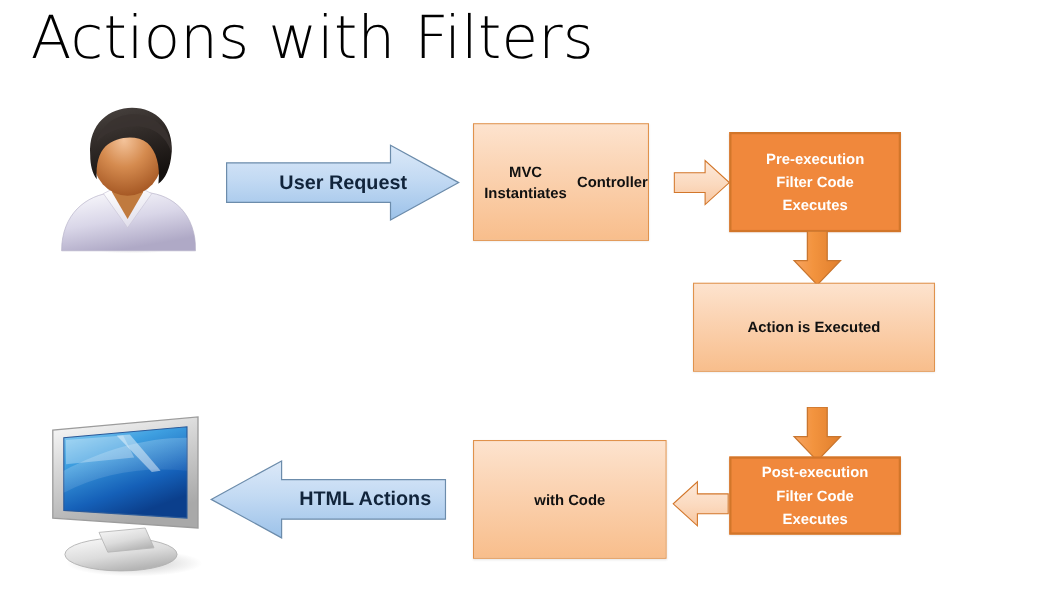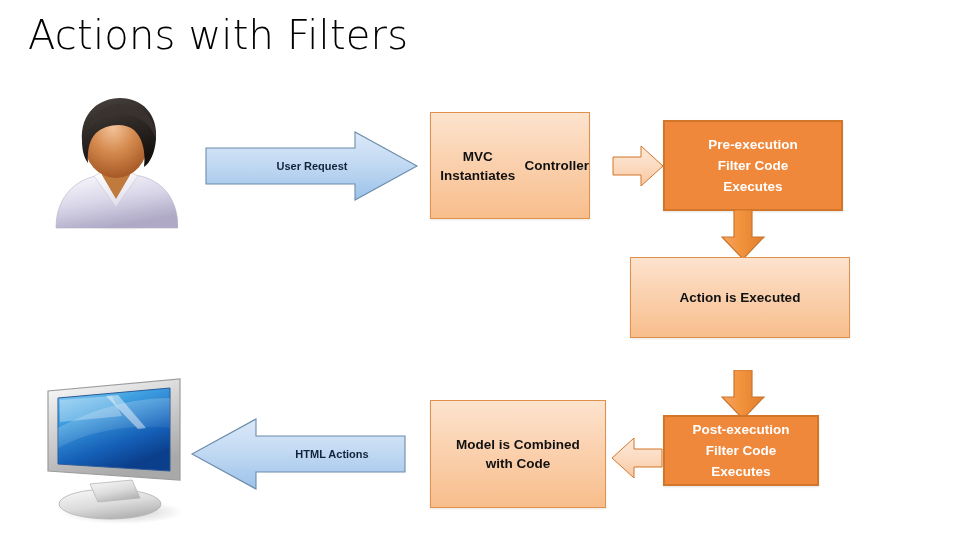--- a/index.html
+++ b/index.html
@@ -13,21 +13,21 @@
     font-family: "Liberation Sans", sans-serif;
     background: #ffffff;
   }
 
   
   #slide-title {
     position: absolute;
     left: 28px; top: 10px;
     font-family: "DejaVu Sans", sans-serif;
     font-weight: 300;
-    font-size: 40px;
+    font-size: 54px;
     line-height: 50px;
     color: #000000;
     letter-spacing: 0.2px;
     white-space: nowrap;
     text-align: center;
   }
 
   
   .node {
     position: absolute;
@@ -58,21 +58,21 @@
     font-size: 13.5px;
     line-height: 21px;
     box-shadow: 0 1px 2px rgba(0,0,0,0.12);
   }
 
   
   .arrow-blue {
     position: absolute;
     color: #11243B;
     font-weight: bold;
-    font-size: 11px;
+    font-size: 18px;
   }
   .arrow-blue .label {
     position: absolute;
     width: 100%;
     text-align: center;
     top: 50%;
     transform: translateY(-50%);
     z-index: 3;
     pointer-events: none;
   }
@@ -164,21 +164,21 @@
       <linearGradient id="ltOrangeG1" x1="0" y1="0" x2="0" y2="1">
         <stop offset="0%" stop-color="#FDEADB"></stop>
         <stop offset="55%" stop-color="#FBD9BE"></stop>
         <stop offset="100%" stop-color="#F8C69F"></stop>
       </linearGradient>
     </defs>
     <polygon points="1,13 29,13 29,2 51,22 29,42 29,31 1,31" fill="url(#ltOrangeG1)" stroke="#D2762A" stroke-width="1"></polygon>
   </svg>
 </div>
 
-<div class="node box-dark" style="left:663px; top:120px; width:180px; height:91px; flex-direction:column;">
+<div class="node box-dark" style="left:663px; top:120px; width:156px; height:91px; flex-direction:column;">
   <span>Pre-execution</span>
   <span>Filter Code</span>
   <span>Executes</span>
 </div>
 
 <div class="arrow-orange-v" style="left:720px; top:210px; width:46px; height:50px;">
   <svg width="46" height="50" viewBox="0 0 46 50">
     <defs>
       <linearGradient id="dkOrangeG1" x1="0" y1="0" x2="1" y2="0">
         <stop offset="0%" stop-color="#F6A463"></stop>
@@ -206,21 +206,20 @@
   <span>Executes</span>
 </div>
 
 <div class="arrow-orange-sm" style="left:611px; top:436px; width:52px; height:44px;">
   <svg width="52" height="44" viewBox="0 0 52 44">
     <polygon points="51,13 23,13 23,2 1,22 23,42 23,31 51,31" fill="url(#ltOrangeG1)" stroke="#D2762A" stroke-width="1"></polygon>
   </svg>
 </div>
 
 <div class="node box-light" style="left:430px; top:400px; width:176px; height:108px; flex-direction:column;">
-  <span>Model is Combined</span>
   <span>with Code</span>
 </div>
 
 <div class="arrow-blue" style="left:190px; top:416px; width:216px; height:76px;">
   <svg width="216" height="76" viewBox="0 0 216 76">
     <defs>
       <linearGradient id="blueG2" x1="0" y1="0" x2="0" y2="1">
         <stop offset="0%" stop-color="#DCE9F8"></stop>
         <stop offset="45%" stop-color="#C3DAF3"></stop>
         <stop offset="100%" stop-color="#9CC2E9"></stop>

